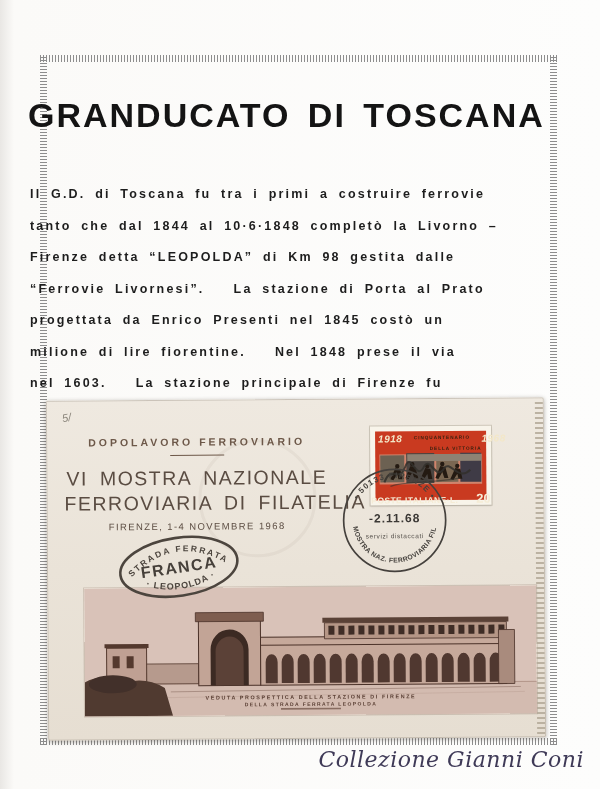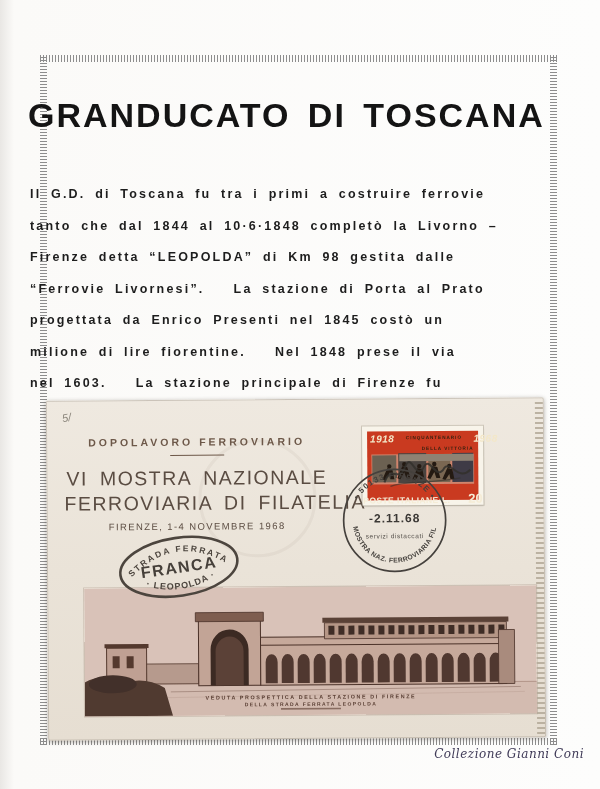--- a/index.html
+++ b/index.html
@@ -16,34 +16,34 @@
          box-shadow:0 1px 4px rgba(60,50,40,.4), inset 0 0 0 1px rgba(120,110,95,.3);transform:rotate(-.4deg);border-radius:2px;}
   .deckle{position:absolute;right:1px;top:3px;bottom:3px;width:8px;background:repeating-linear-gradient(0deg,#b3a998 0 2px,rgba(0,0,0,0) 2px 5px);opacity:.85;}
   .emboss{position:absolute;left:152px;top:40px;width:112px;height:112px;border-radius:50%;border:3px solid rgba(110,90,70,.06);}
   .pencil{position:absolute;left:16px;top:11px;font-size:11px;color:#8b867c;font-style:italic;transform:rotate(-10deg);}
   .cov-head{position:absolute;left:18px;top:36px;width:265px;text-align:center;color:#5d4e44;}
   .cov-org{font-size:10.5px;font-weight:600;letter-spacing:3px;color:#6d5849;white-space:pre;}
   .cov-rule{width:54px;border-top:1.5px solid #6d5849;margin:7px auto 10px auto;}
   .cov-t1,.cov-t2{font-size:19.5px;letter-spacing:1.5px;word-spacing:5px;line-height:25px;color:#5a4c42;white-space:pre;}
   .cov-dates{font-size:9.5px;letter-spacing:1.4px;margin-top:5px;color:#5d4e44;white-space:pre;}
   .cachet{position:absolute;left:70px;top:136px;transform:rotate(-8deg);}
-  .stamp{position:absolute;left:316px;top:28px;width:121px;height:79px;background:#f8f4ea;padding:5px;box-sizing:border-box;
+  .stamp{position:absolute;left:324px;top:28px;width:121px;height:79px;background:#f8f4ea;padding:5px;box-sizing:border-box;
          box-shadow:0 0 0 1px rgba(150,140,120,.35), 0 1px 2px rgba(0,0,0,.15);}
   .stamp-red{width:100%;height:100%;background:#c93a20;display:flex;flex-direction:column;}
   .stamp-top{display:flex;justify-content:space-between;align-items:flex-start;padding:2px 3px 0 3px;}
   .stamp-year{font-size:10px;font-weight:800;color:#f3e7c8;font-style:italic;letter-spacing:.5px;}
   .stamp-series{text-align:center;color:#35200f;font-size:4.6px;font-weight:bold;letter-spacing:1px;line-height:5.4px;padding-top:2px;white-space:pre;}
   .stamp-mid{flex:1;padding:1px 4px;}
   .stamp-bot{display:flex;align-items:baseline;justify-content:center;gap:18px;padding-bottom:2px;}
   .stamp-legend{font-size:8.5px;font-weight:700;color:#f5ecd6;letter-spacing:.4px;white-space:pre;}
   .stamp-val{font-size:13px;font-weight:800;color:#f5ecd6;}
   .postmark{position:absolute;left:280px;top:56px;}
   .scribble{position:absolute;left:330px;top:52px;}
   .litho{position:absolute;left:37px;top:188px;width:452px;height:128px;box-shadow:0 0 0 1px rgba(120,90,75,.25);}
-  .credit{position:absolute;right:16px;top:747px;font-family:"DejaVu Serif","Liberation Serif",serif;font-style:italic;font-size:12px;letter-spacing:.5px;color:#3f3a57;white-space:pre;}
+  .credit{position:absolute;right:16px;top:747px;font-family:"DejaVu Serif","Liberation Serif",serif;font-style:italic;font-size:22px;letter-spacing:.5px;color:#3f3a57;white-space:pre;}
   svg text{font-family:"Liberation Sans",sans-serif;}
 </style>
 </head>
 <body>
 
 <div class="sheet">
 
   <div class="frame-h" style="left:40px;top:55px;width:517px;"></div>
   <div class="frame-h" style="left:40px;top:738px;width:517px;"></div>
   <div class="frame-v" style="left:40px;top:55px;height:690px;"></div>

